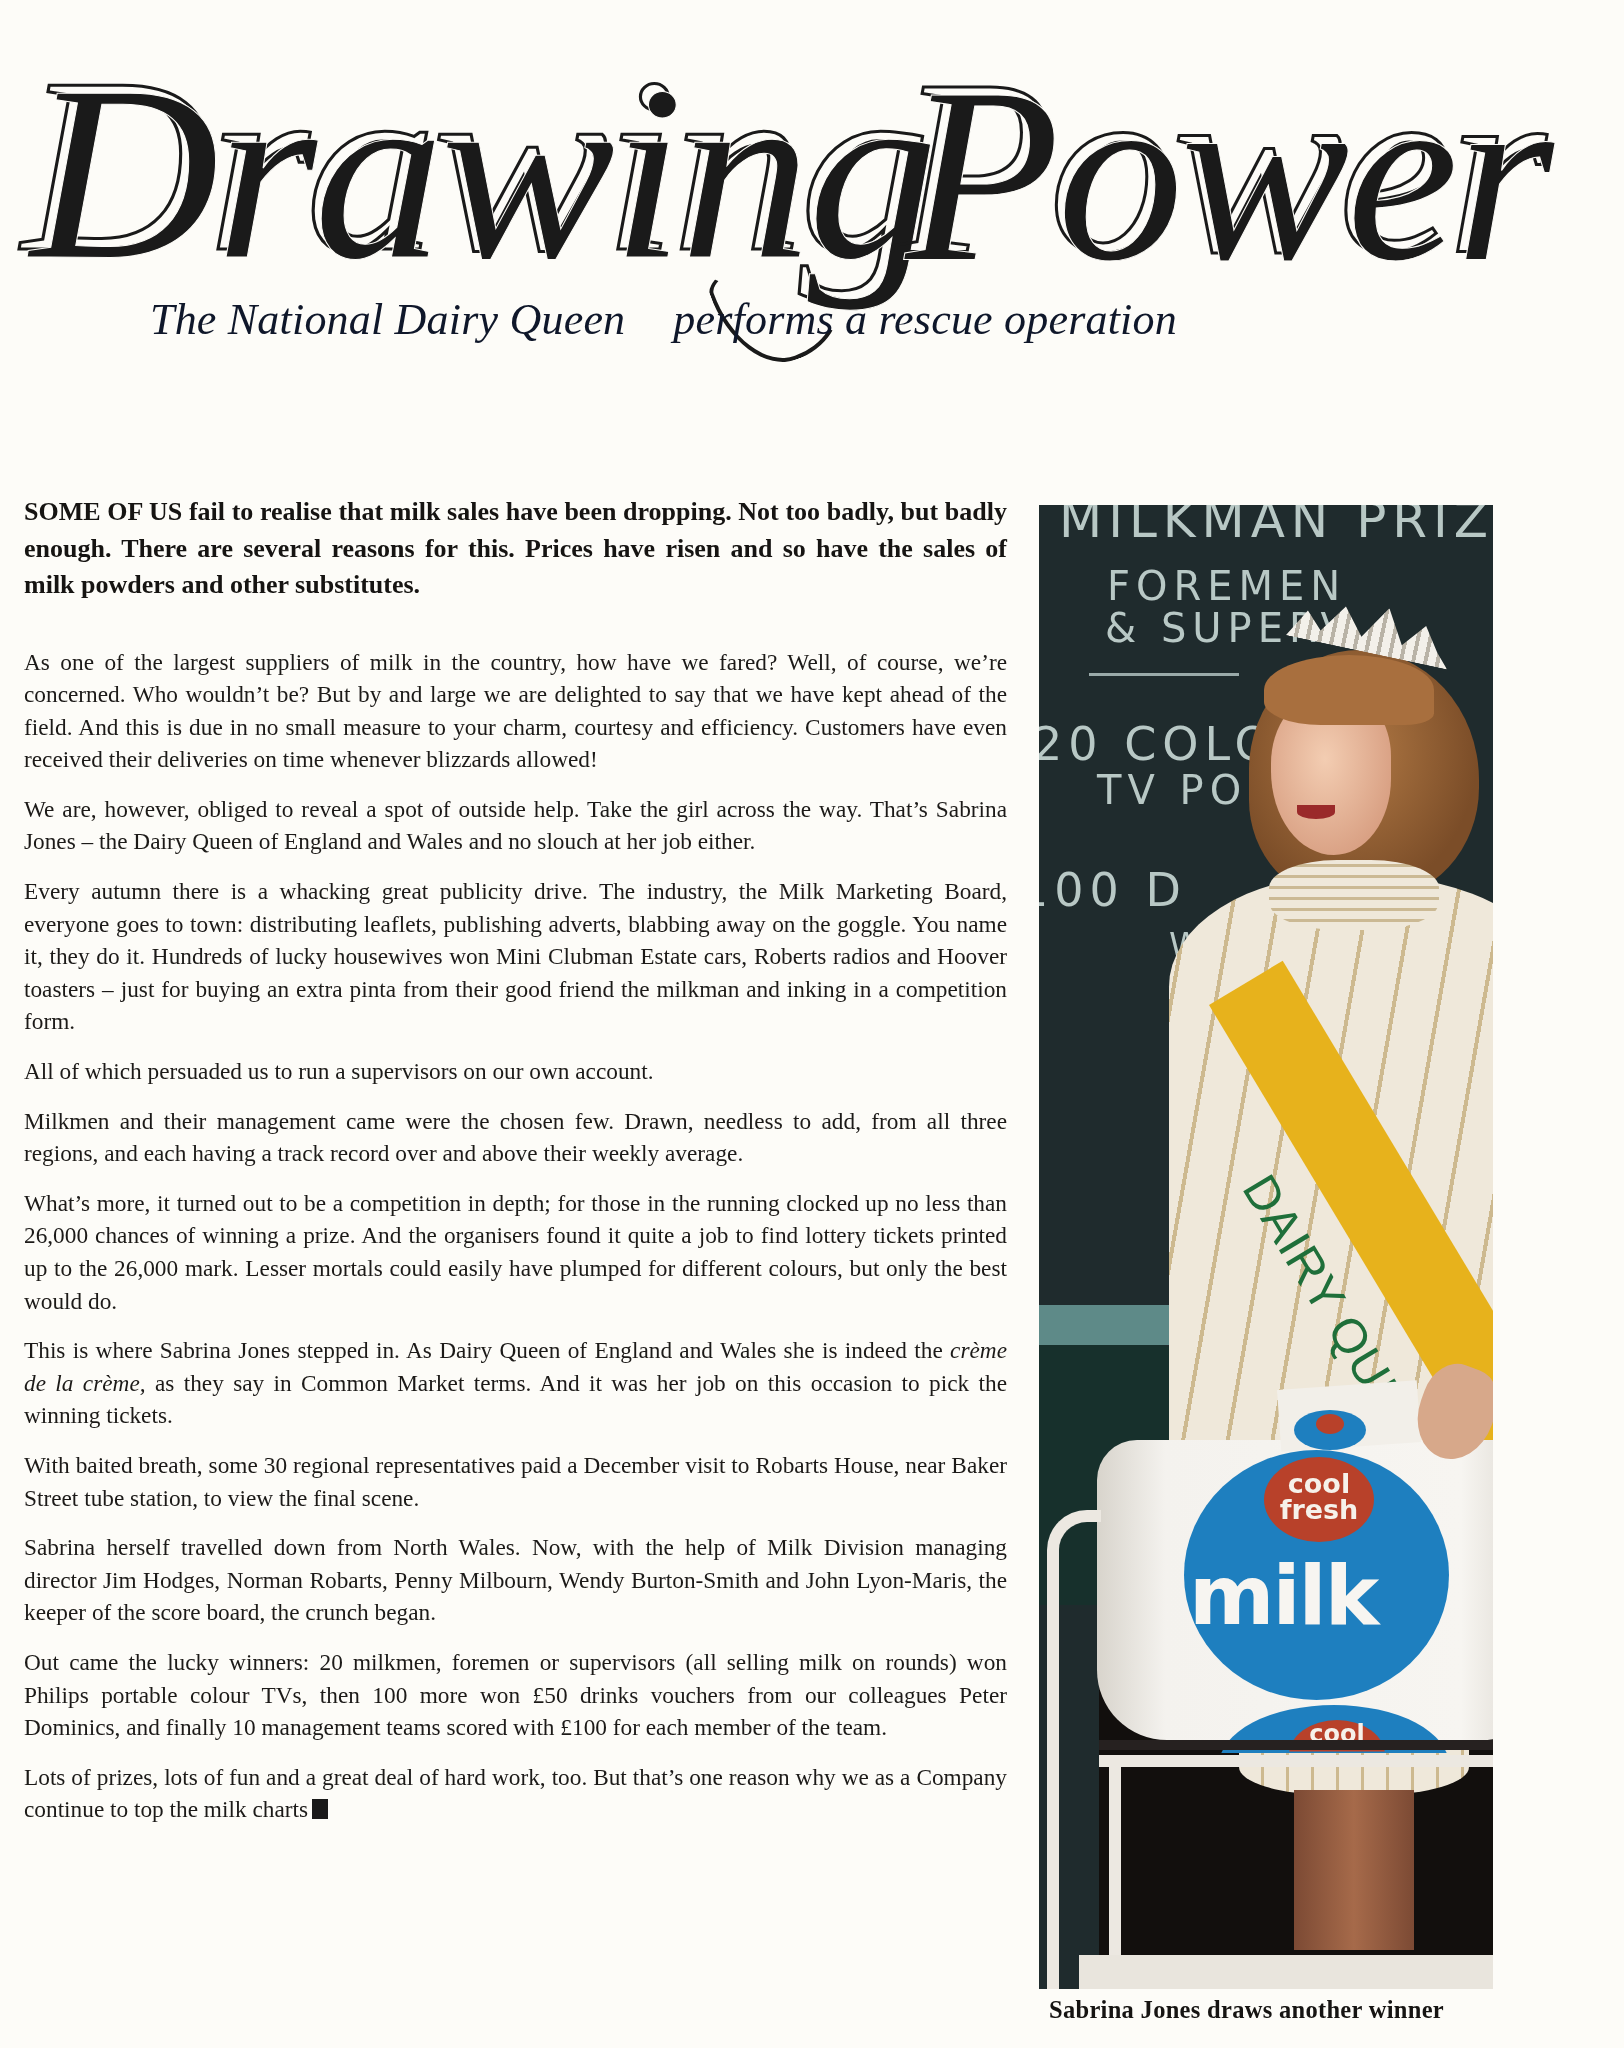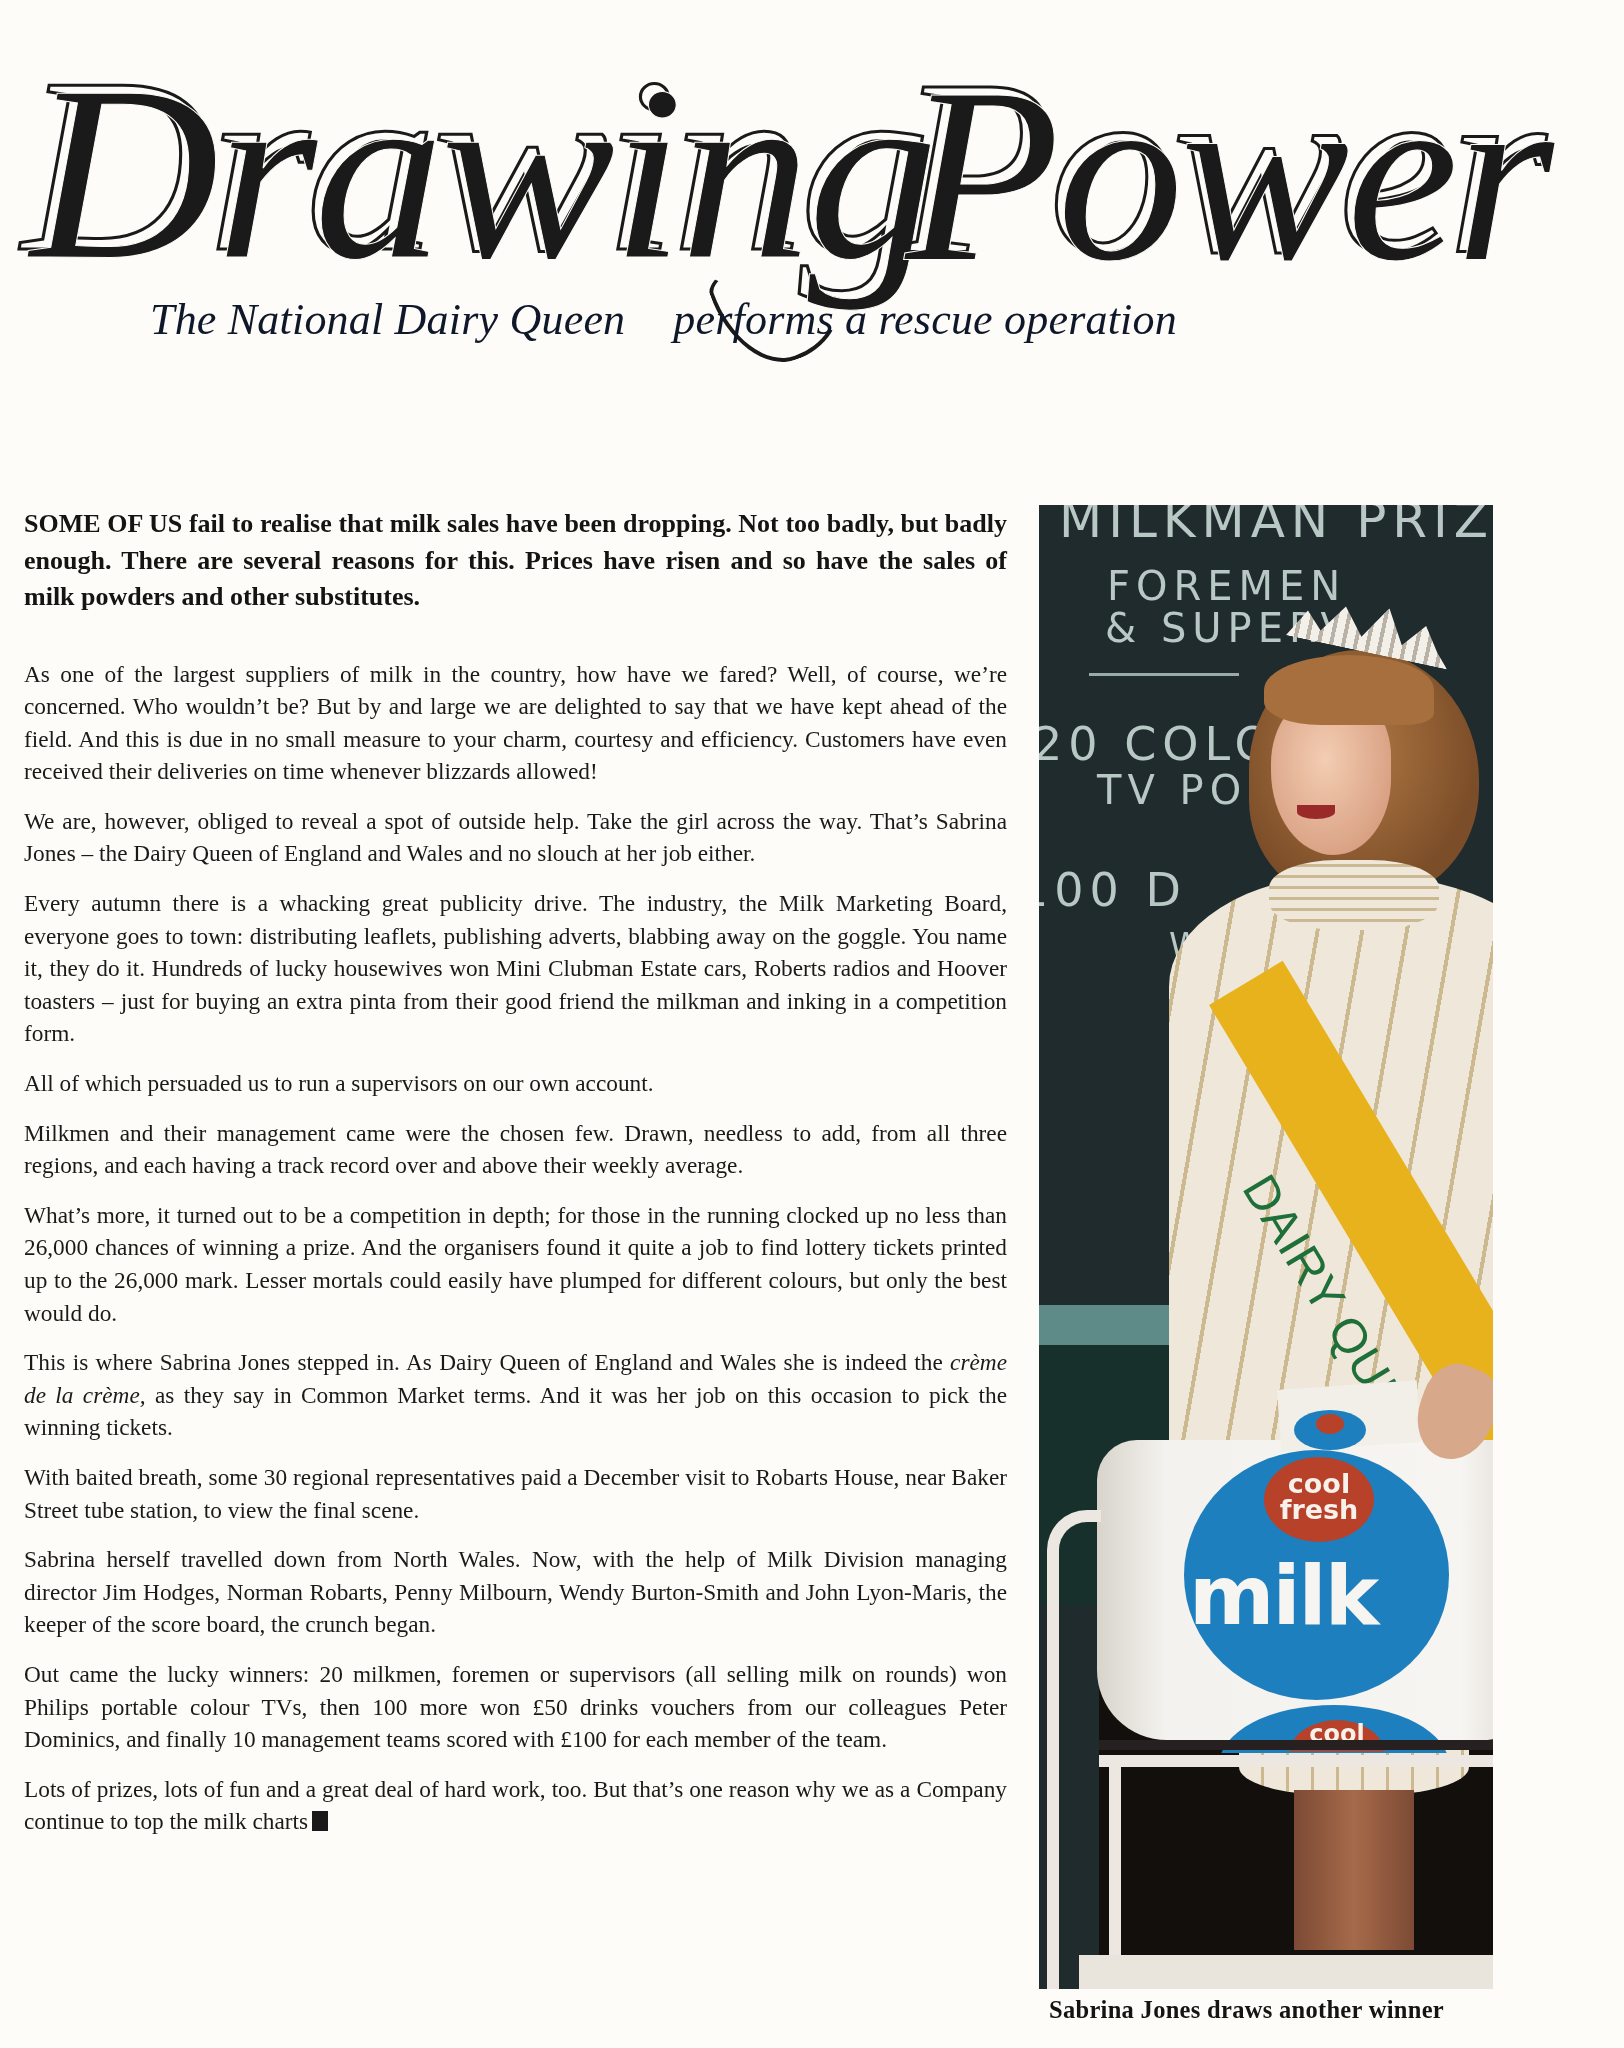--- a/index.html
+++ b/index.html
@@ -22,21 +22,21 @@
     position: absolute; left: 718px; top: 250px; width: 110px; height: 105px;
     border: 4px solid #1a1a1a; border-radius: 50% 50% 50% 50% / 20% 60% 40% 80%;
     border-top-color: transparent; border-right-color: transparent; transform: rotate(-20deg);
   }
   #subtitle {
     position: absolute; left: 150px; top: 294px; font-size: 44px; font-style: italic;
     white-space: nowrap; letter-spacing: 0.2px; color: #0f172a;
   }
   #subtitle .gap { display: inline-block; width: 48px; }
 
-  #article { position: absolute; left: 24px; top: 494px; width: 983px; margin-top: 12px; }
+  #article { position: absolute; left: 24px; top: 494px; width: 983px; }
   #lede {
     font-weight: bold; font-size: 26px; line-height: 36.5px; text-align: justify;
     margin: 0 0 42px 0; color: #161412;
   }
   .para {
     font-size: 23.3px; line-height: 32.6px; text-align: justify; margin: 0 0 17px 0;
     color: #1c1a18; hyphens: none;
   }
   .end-mark { display: inline-block; width: 16px; height: 20px; background: #1a1a1a; vertical-align: -2px; margin-left: 4px; }
 

